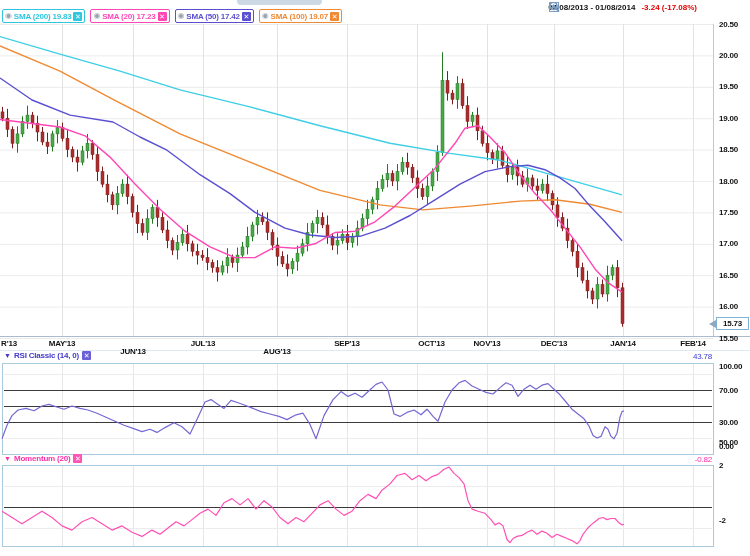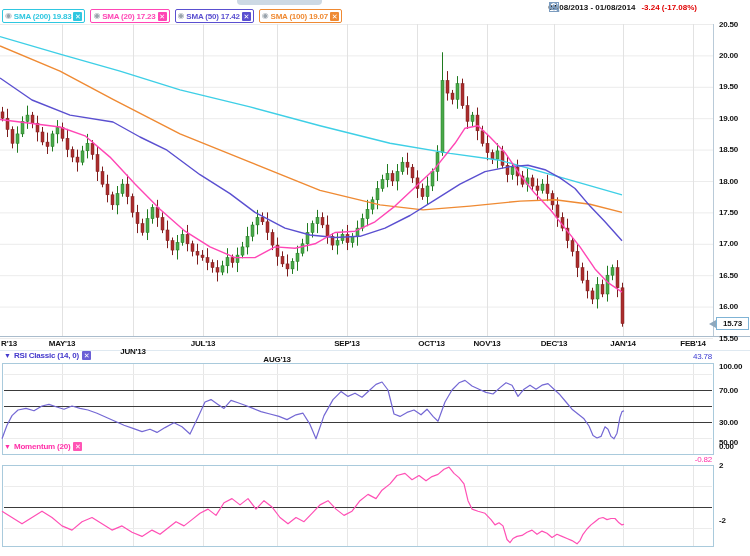--- a/index.html
+++ b/index.html
@@ -415,21 +415,21 @@
 
   <div class="sep-line" style="top:350px;"></div>
 
   <div class="panel-header" style="left:4px;top:351px;">
     <span class="tri" style="color: rgb(67, 56, 204);">▼</span>
     <span class="ph-label" style="color: rgb(67, 56, 204);">RSI Classic (14, 0)</span>
     <span class="xbtn" style="background: rgb(106, 95, 214);">✕</span>
   </div>
   <div class="val-readout" style="right:38px;top:352px;color:#3b3bd1;">43.78</div>
 
-  <div class="panel-header" style="left:4px;top:442px;">
+  <div class="panel-header" style="left:4px;top:454px;">
     <span class="tri" style="color: rgb(255, 47, 168);">▼</span>
     <span class="ph-label" style="color: rgb(255, 47, 168);">Momentum (20)</span>
     <span class="xbtn" style="background: rgb(255, 85, 181);">✕</span>
   </div>
   <div class="val-readout" style="right:38px;top:455px;color:#ff2fa8;">-0.82</div>
 
   <div id="badge-arrow" style="left: 709px; top: 319.556px;"></div>
   <div id="price-badge" style="top: 317.056px;">15.73</div>
 
   <div id="text-layer">
@@ -441,21 +441,21 @@
       <div class="lab" style="left: 719px; top: 176.5px;">18.00</div>
       <div class="lab" style="left: 719px; top: 207.9px;">17.50</div>
       <div class="lab" style="left: 719px; top: 239.3px;">17.00</div>
       <div class="lab" style="left: 719px; top: 270.7px;">16.50</div>
       <div class="lab" style="left: 719px; top: 302.1px;">16.00</div>
       <div class="lab" style="left: 719px; top: 333.5px;">15.50</div>
       <div class="lab" style="left: 9px; top: 339px; transform: translateX(-50%);">R'13</div>
       <div class="lab" style="left: 62px; top: 339px; transform: translateX(-50%);">MAY'13</div>
       <div class="lab" style="left: 133px; top: 339px; transform: translateX(-50%); margin-top: 8px;">JUN'13</div>
       <div class="lab" style="left: 203px; top: 339px; transform: translateX(-50%);">JUL'13</div>
-      <div class="lab" style="left: 277px; top: 355px; transform: translateX(-50%);">AUG'13</div>
+      <div class="lab" style="left: 277px; top: 347px; transform: translateX(-50%);">AUG'13</div>
       <div class="lab" style="left: 347px; top: 339px; transform: translateX(-50%);">SEP'13</div>
       <div class="lab" style="left: 417px; top: 339px; transform: translateX(-50%); padding-left: 29px;">OCT'13</div>
       <div class="lab" style="left: 487px; top: 339px; transform: translateX(-50%);">NOV'13</div>
       <div class="lab" style="left: 554px; top: 339px; transform: translateX(-50%);">DEC'13</div>
       <div class="lab" style="left: 623px; top: 339px; transform: translateX(-50%);">JAN'14</div>
       <div class="lab" style="left: 693px; top: 339px; transform: translateX(-50%);">FEB'14</div>
       <div class="lab" style="left: 719px; top: 362px;">100.00</div>
       <div class="lab" style="left: 719px; top: 386px;">70.00</div>
       <div class="lab" style="left: 719px; top: 402px; margin-top: 36px;">50.00</div>
       <div class="lab" style="left: 719px; top: 418px;">30.00</div>

